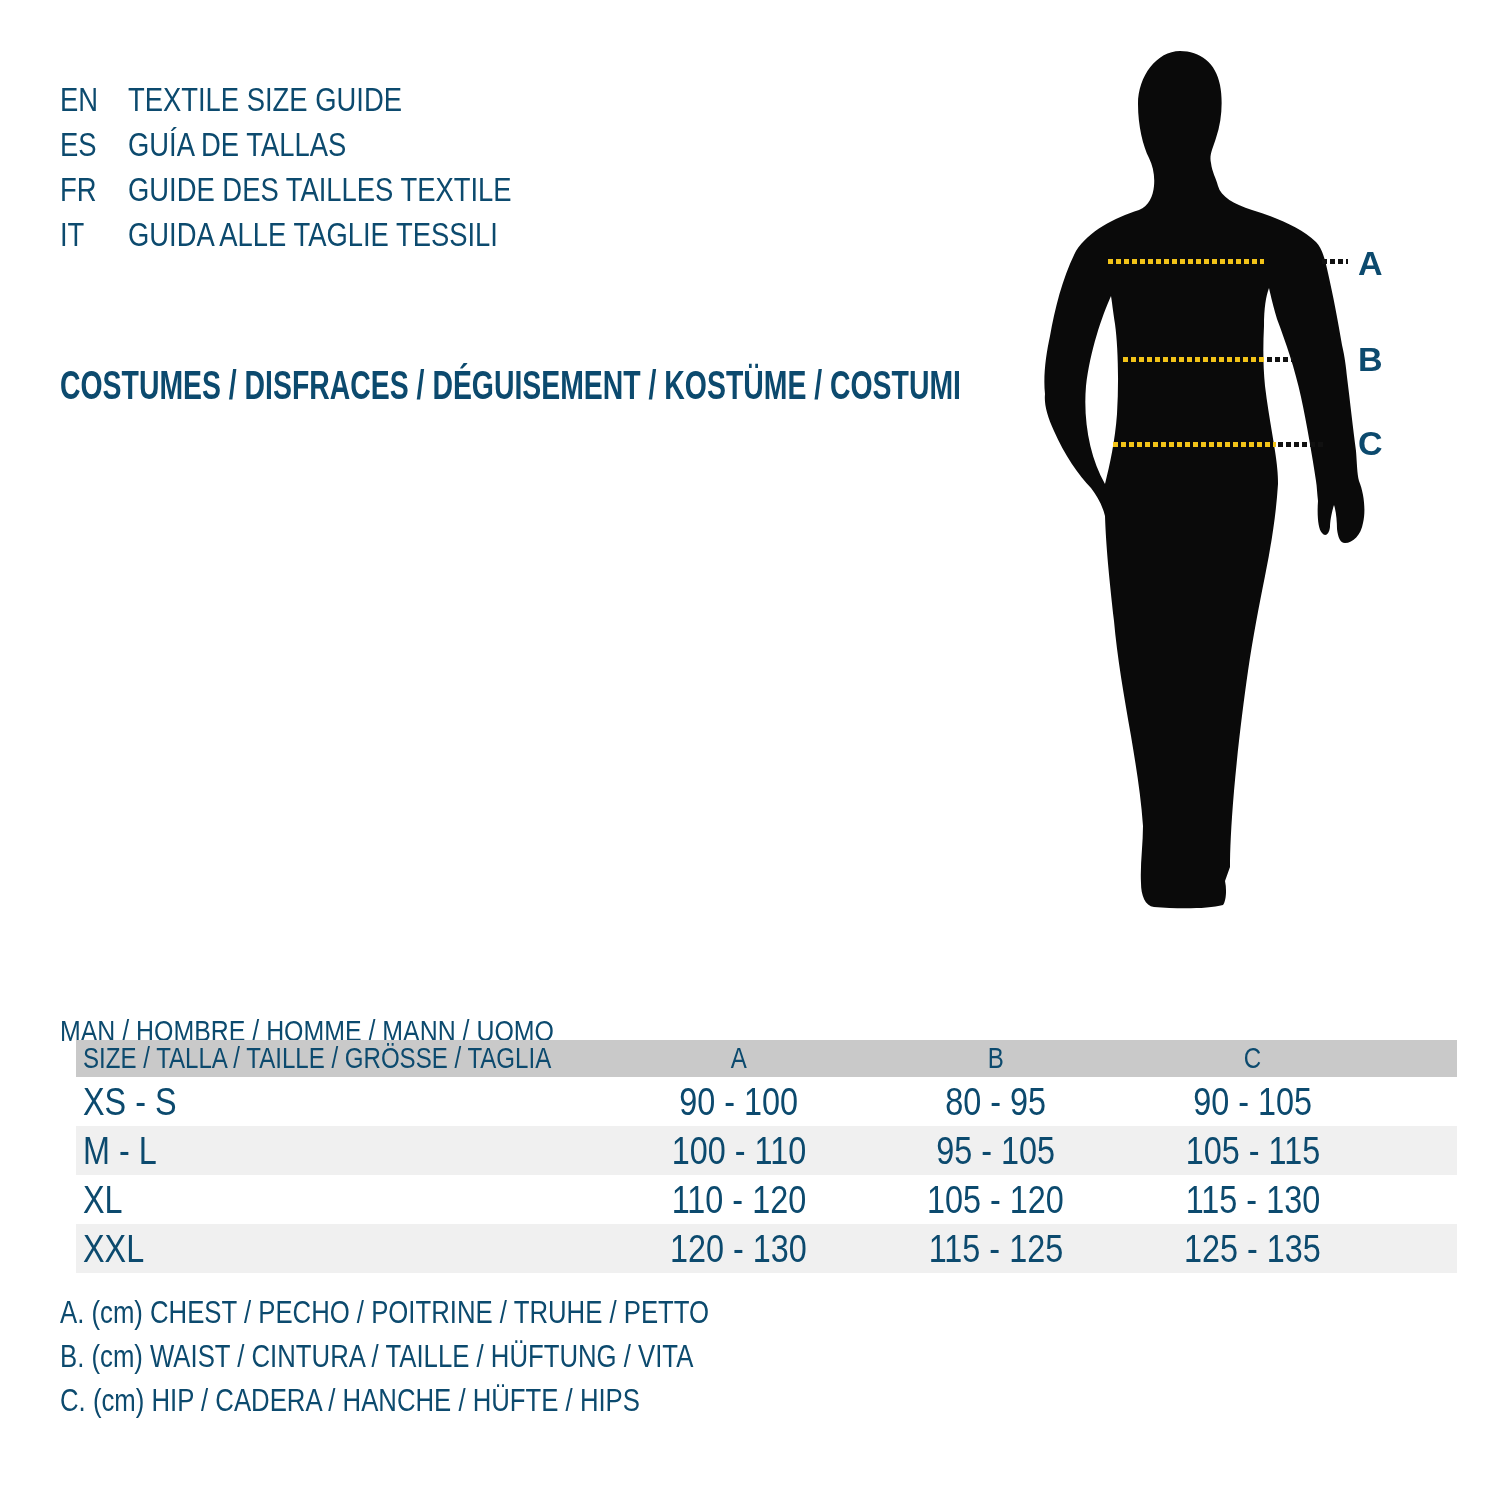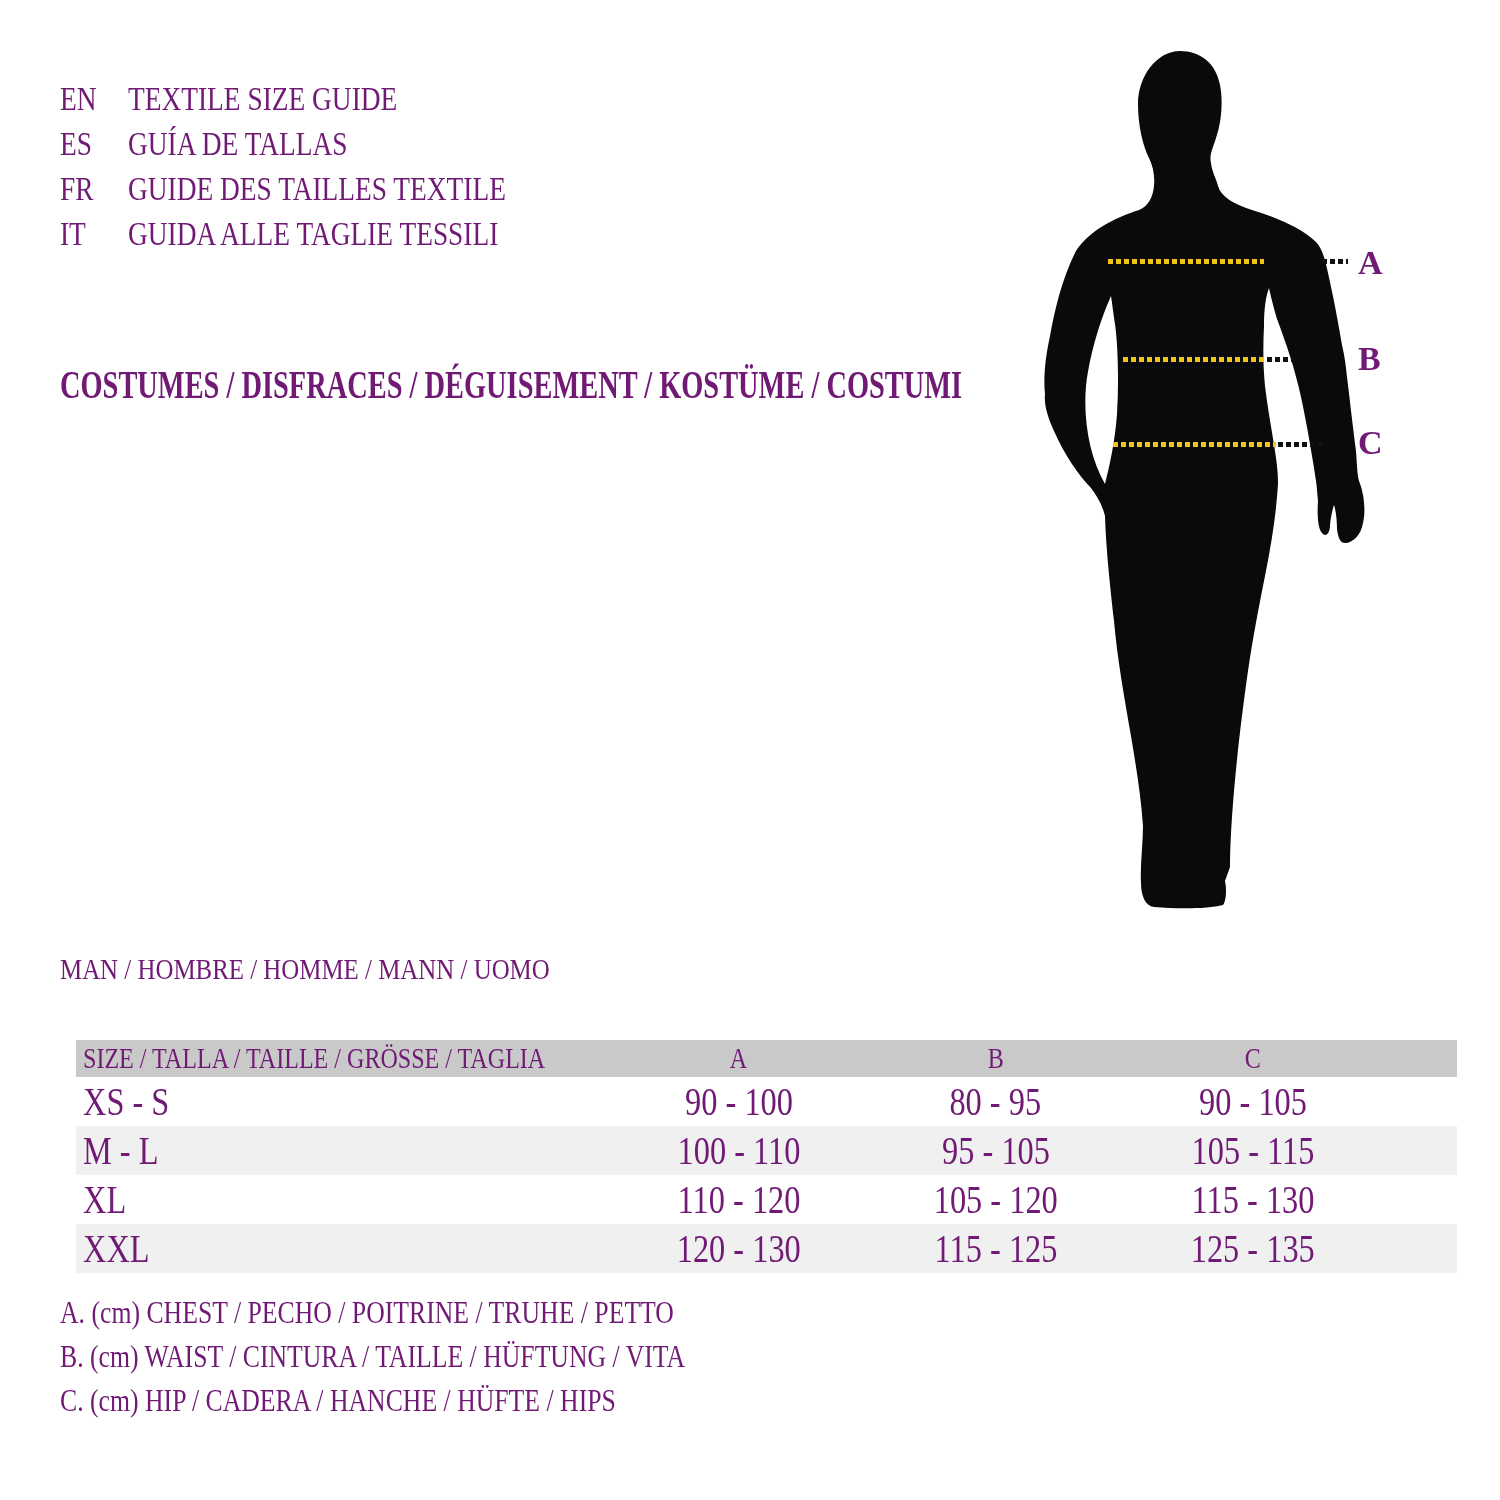--- a/index.html
+++ b/index.html
@@ -1,18 +1,18 @@
 <!DOCTYPE html>
 <html><head>
 <meta charset="utf-8">
 <style>
   html,body{margin:0;padding:0;background:#fff;}
   .canvas{
     position:relative;width:1500px;height:1500px;background:#ffffff;overflow:hidden;
-    font-family:Liberation Serif, serif;color:#701a75;
+    font-family:Liberation Sans, sans-serif;color:#0c4a6e;
   }
   
   .cond{display:inline-block;transform:scaleX(0.83);transform-origin:0 50%;white-space:nowrap;}
   .cond-c{display:inline-block;transform:scaleX(0.83);transform-origin:50% 50%;white-space:nowrap;}
   .cond-h{display:inline-block;transform:scaleX(0.71);transform-origin:0 50%;white-space:nowrap;}
 
   
   .lang-block{position:absolute;left:60px;top:77px;}
   .lang-row{height:45px;line-height:45px;font-size:33px;display:flex;}
   .lang-code{width:68px;flex:0 0 68px;}
@@ -32,21 +32,21 @@
   .d-b-b{left:1267px;top:357px;width:26px;}
   .d-c-y{left:1113px;top:442px;width:163px;}
   .d-c-b{left:1278px;top:442px;width:47px;}
 
   .measure-label{position:absolute;left:1358px;font-size:34px;font-weight:bold;line-height:1;}
   .ml-a{top:246px;}
   .ml-b{top:342px;}
   .ml-c{top:426px;}
 
   
-  .man-label{position:absolute;left:60px;top:954px;font-size:30px;line-height:1;}
+  .man-label{position:absolute;left:60px;top:1016px;font-size:30px;line-height:1;}
 
   
   .size-table{position:absolute;left:55px;top:1040px;width:1381px;margin-left:21px;}
   .t-row{display:grid;grid-template-columns:38.7% 18.6% 18.6% 18.6% 5.5%;align-items:center;}
   .t-head{height:37px;background:#c9c9c9;font-size:29px;}
   .t-data{height:49px;font-size:39px;}
   .t-alt{background:#f0f0f0;}
   .t-cell-size{padding-left:7px;text-align:left;}
   .t-cell-num{text-align:center;}
 

